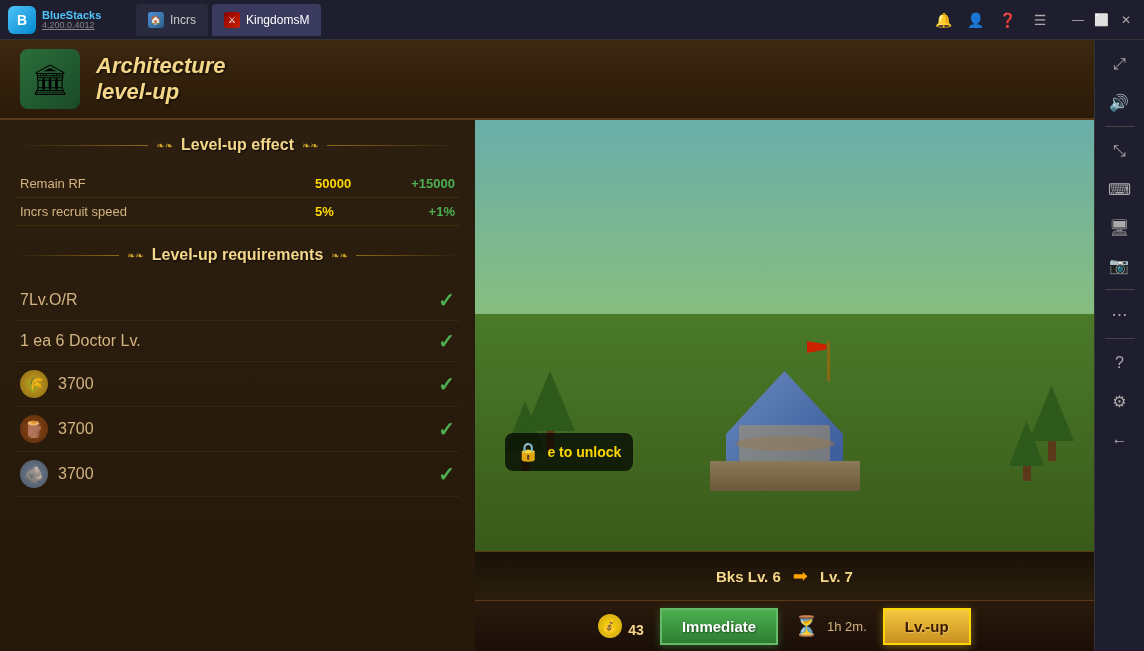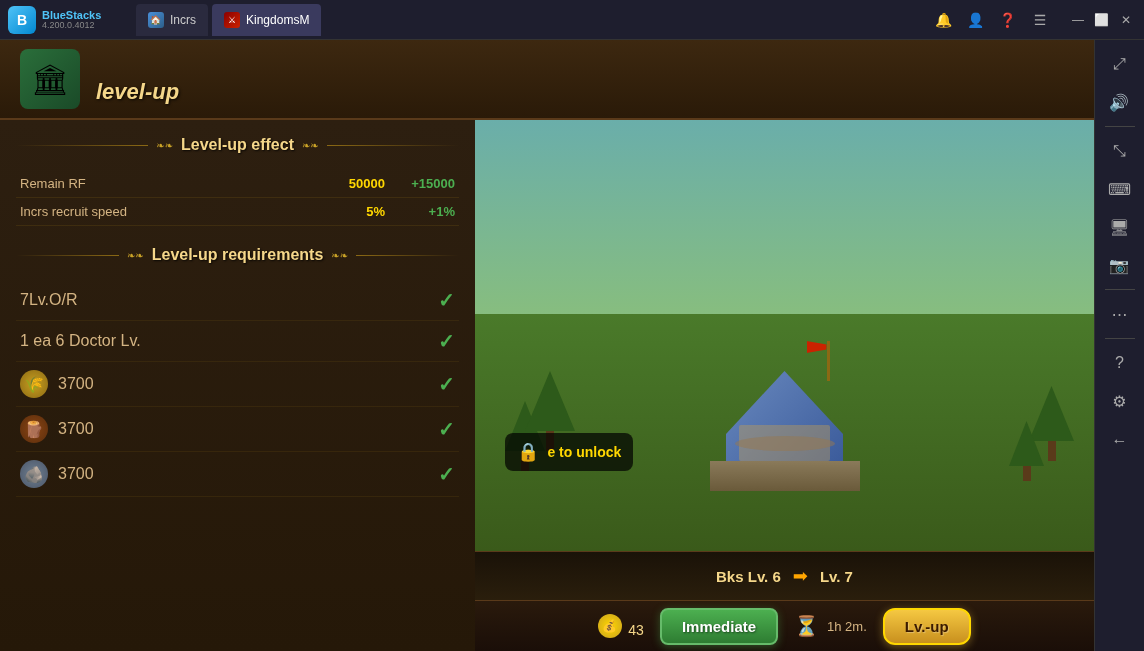--- a/index.html
+++ b/index.html
@@ -37,21 +37,21 @@
       font-size: 14px;
       color: white;
       font-weight: bold;
     }
     .logo-text {
       display: flex;
       flex-direction: column;
       line-height: 1.1;
     }
     .logo-name { color: #4fc3f7; font-size: 11px; font-weight: bold; }
-    .logo-version { color: #888; font-size: 9px; }
+    .logo-version { color: #888; font-size: 9px; text-decoration: underline; }
     .tab-area {
       display: flex;
       align-items: center;
       gap: 4px;
       flex: 1;
       margin-left: 8px;
     }
     .tab {
       display: flex;
       align-items: center;
@@ -249,21 +249,21 @@
     .stat-label {
       color: #d4b483;
       font-size: 13px;
       flex: 1;
     }
     .stat-value {
       color: #ffd700;
       font-size: 13px;
       font-weight: bold;
       min-width: 70px;
-      text-align: right;
+      text-align: left;
     }
     .stat-delta {
       color: #4caf50;
       font-size: 13px;
       font-weight: bold;
       min-width: 70px;
       text-align: right;
     }
 
     
@@ -443,27 +443,27 @@
       display: flex;
       align-items: center;
       justify-content: center;
       font-size: 12px;
       color: #8b6914;
       font-weight: bold;
     }
     .coin-amount {
       color: #f5d78a;
       font-size: 14px;
-      font-weight: normal;
+      font-weight: bold;
       margin-top: 8px;
     }
     .immediate-btn {
       background: linear-gradient(to bottom, #4caf50, #2e7d32);
       border: 2px solid #66bb6a;
-      border-radius: 8px;
+      border-radius: 0;
       color: white;
       font-size: 15px;
       font-weight: bold;
       padding: 8px 20px;
       cursor: pointer;
       text-shadow: 1px 1px 2px rgba(0,0,0,0.5);
       box-shadow: 0 2px 8px rgba(76,175,80,0.4);
     }
     .timer-area {
       display: flex;
@@ -474,21 +474,21 @@
       font-size: 20px;
       color: #c8a020;
     }
     .timer-text {
       color: #d4b483;
       font-size: 13px;
     }
     .lvlup-btn {
       background: linear-gradient(to bottom, #f5c842, #c8901e);
       border: 2px solid #ffd700;
-      border-radius: 12px;
+      border-radius: 0;
       color: #3a1a00;
       font-size: 15px;
       font-weight: bold;
       padding: 8px 20px;
       cursor: pointer;
       text-shadow: 1px 1px 1px rgba(255,255,255,0.3);
       box-shadow: 0 2px 8px rgba(245,200,66,0.4);
     }
 
     
@@ -539,21 +539,21 @@
 
 <div class="main-area">
 
   <div class="game-content">
 
     <div class="header-banner">
       <div class="header-icon">
         <div class="header-icon-img">🏛</div>
       </div>
       <div class="header-title">
-        <h1><br><span>level-up</span></h1>
+        <h1><span>Architecture</span><br><span>level-up</span></h1>
       </div>
     </div>
 
     <div class="panels-row">
 
       <div class="left-panel">
 
         <div class="section-header">
           <div class="section-header-line"></div>
           <span class="section-header-deco">❧❧</span>

